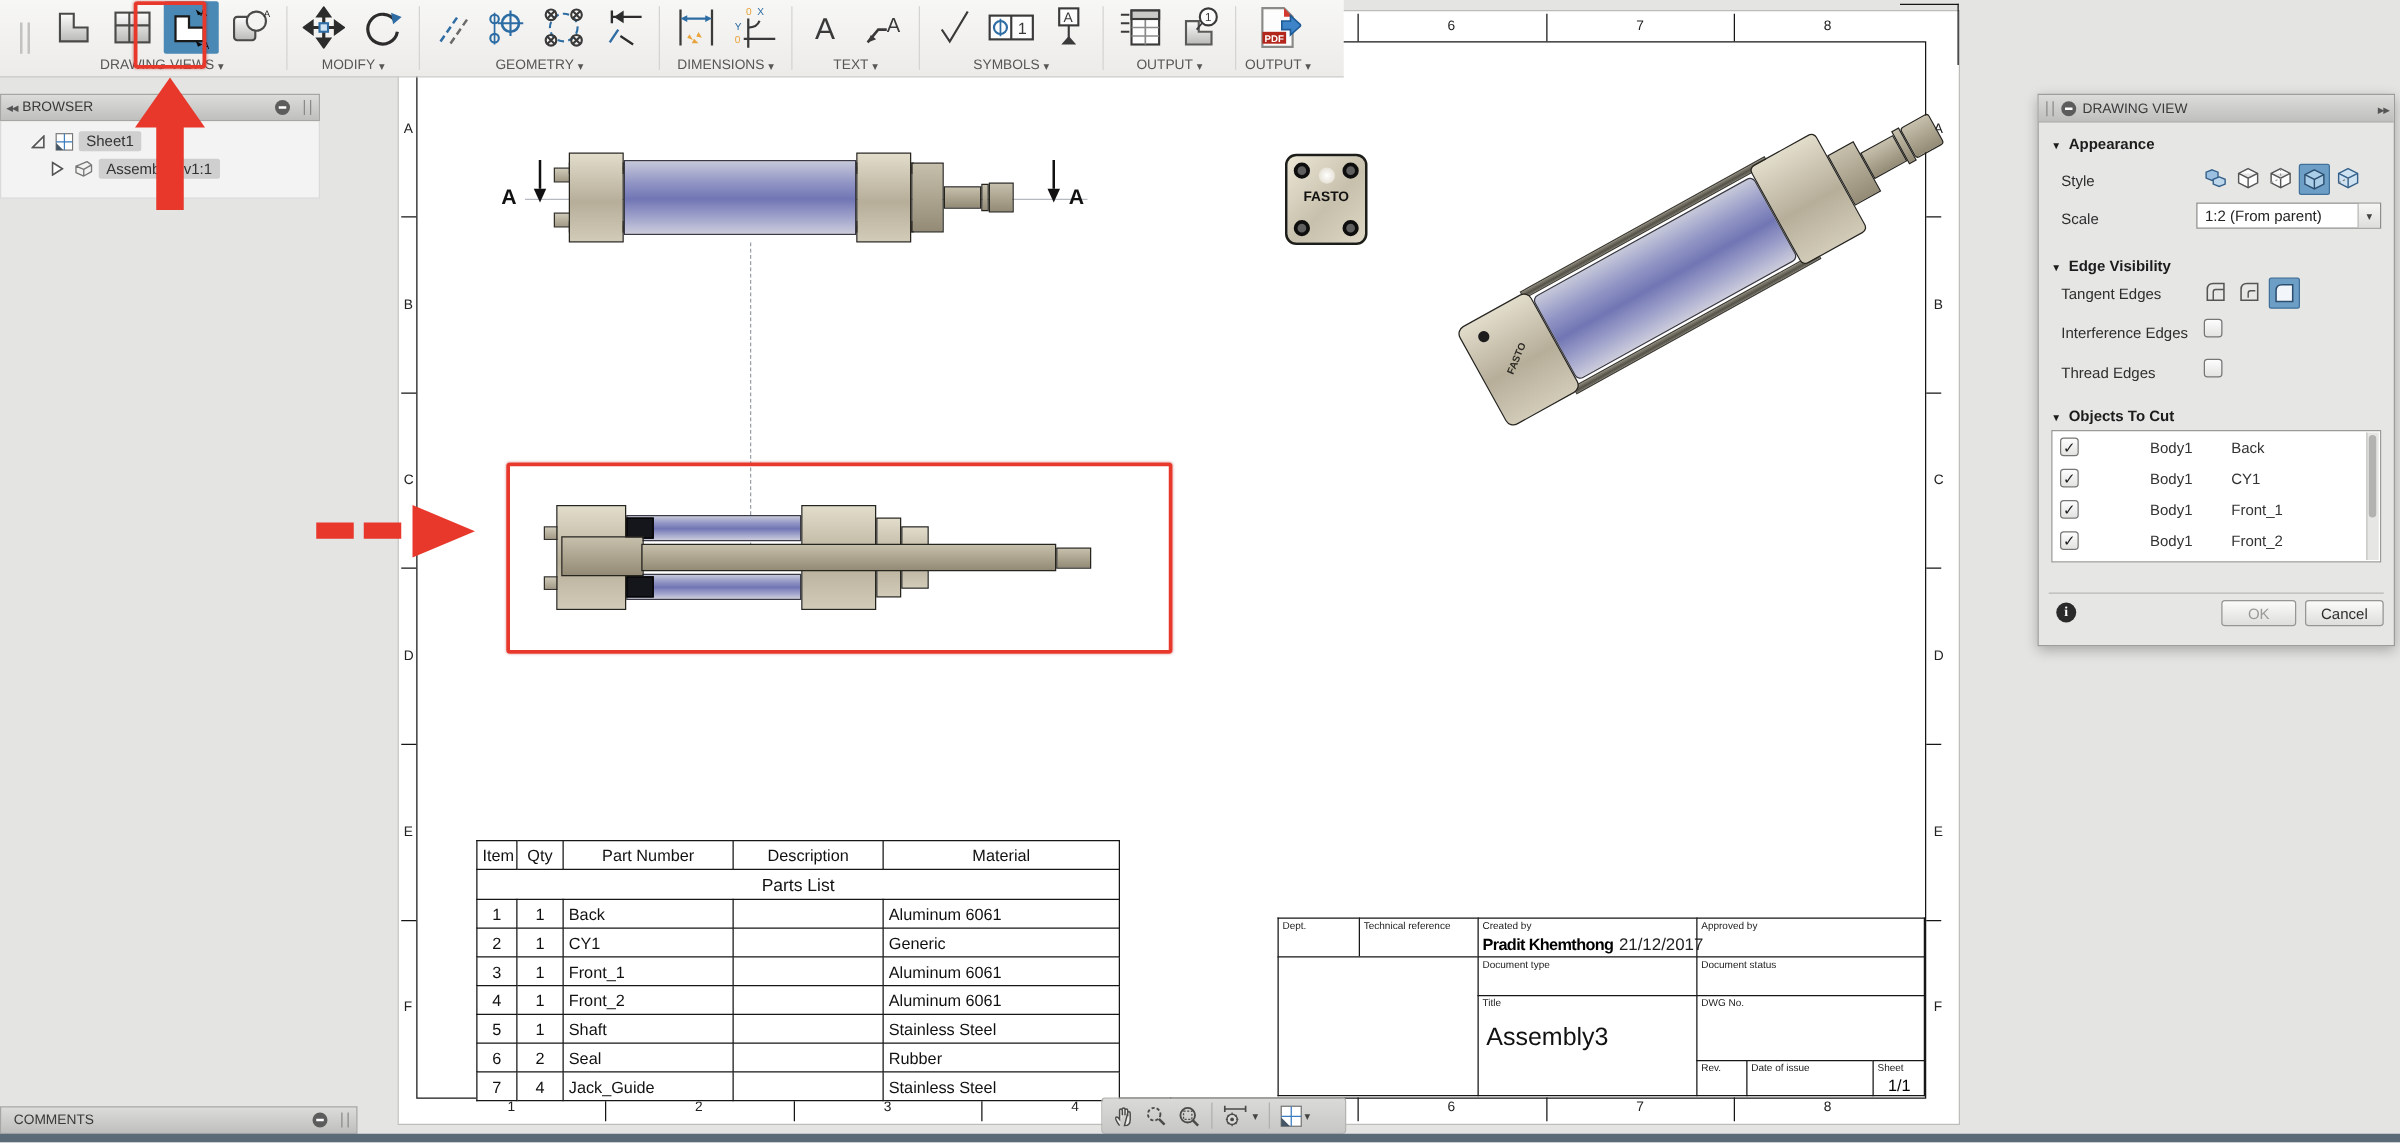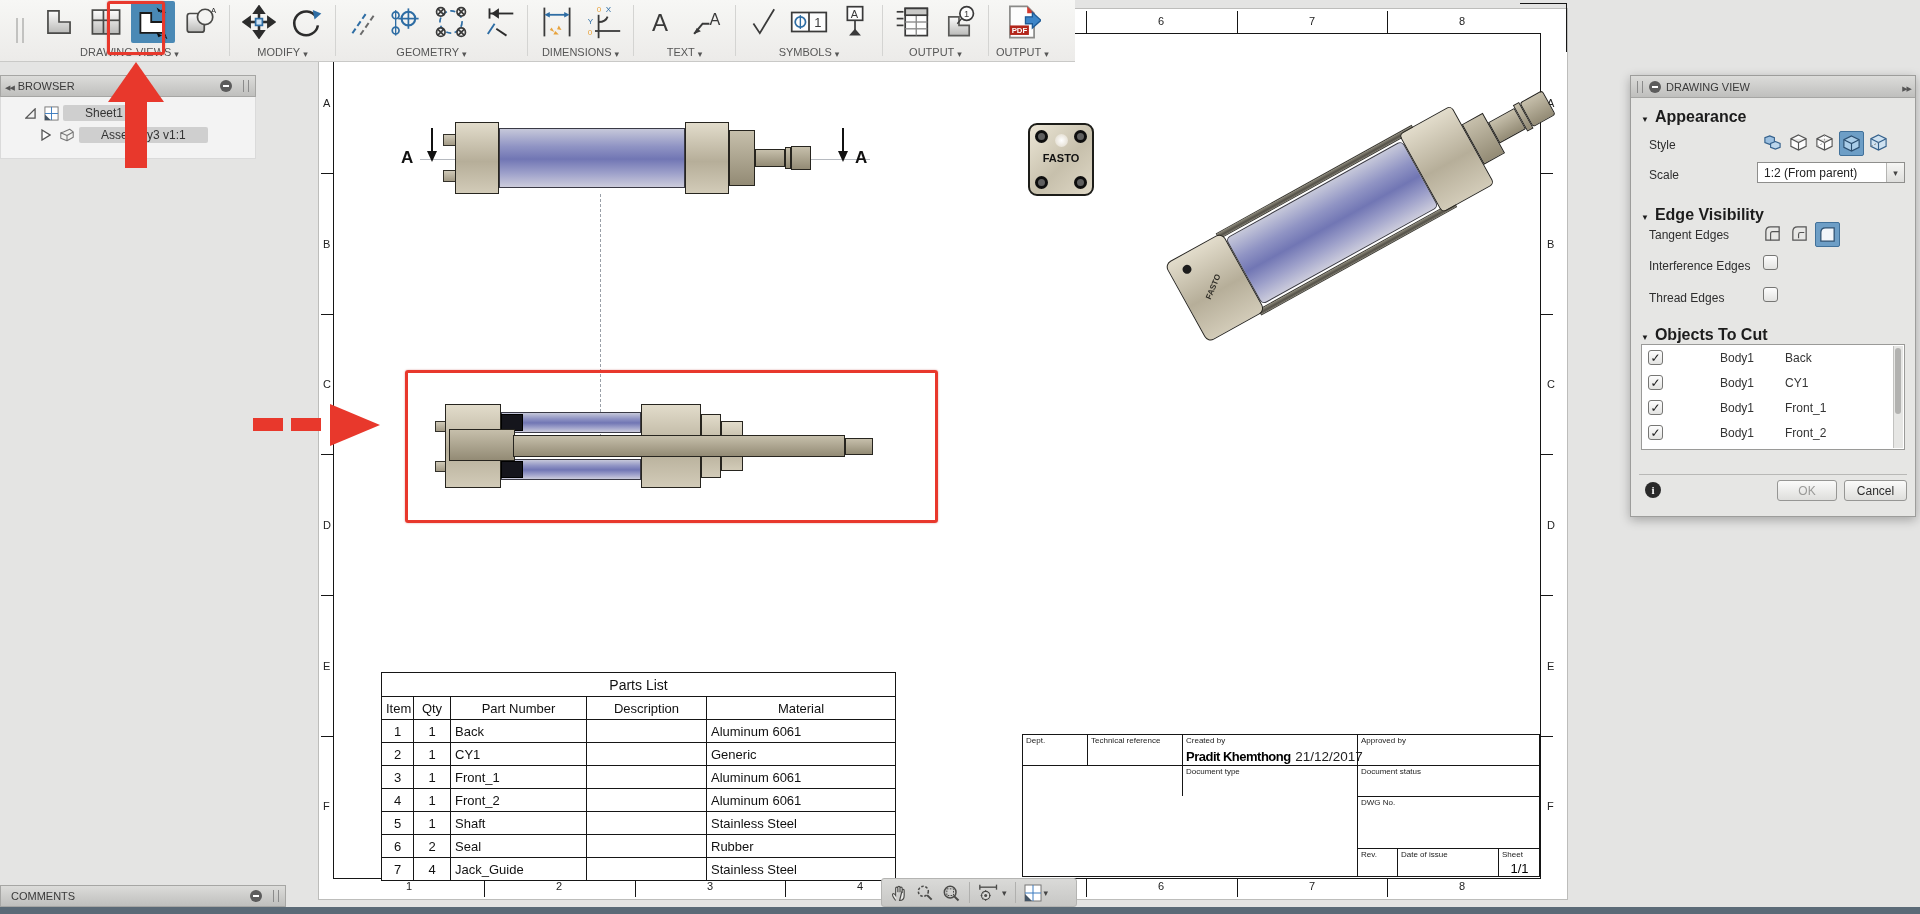--- a/index.html
+++ b/index.html
@@ -54,27 +54,27 @@
   .phdr .grow{flex:1}
   .circ-btn{width:12px;height:12px;border-radius:50%;background:#5c5c5c;position:relative;margin:0 5px}
   .circ-btn::after{content:"";position:absolute;left:3px;top:5px;width:6px;height:2px;background:#fff}
   .dblarrow-l::before{content:"◀◀";font-size:7px;color:#555;letter-spacing:-1px;margin:0 4px}
   .dblarrow-r::before{content:"▶▶";font-size:7px;color:#555;letter-spacing:-1px;margin:0 4px}
   .grip2{width:4px;height:12px;border-left:1px solid #8a8a8a;border-right:1px solid #8a8a8a;margin:0 6px}
 
   #browser{left:0;top:75px;width:256px;z-index:55}
   #browser-body{background:rgba(246,246,246,.82);padding:5px 0 12px;border:1px solid rgba(180,180,180,.4);border-top:none}
   .tree-row{display:flex;align-items:center;height:22px;font-size:12px;color:#333}
-  .tree-sel{background:rgba(200,200,200,.85);border-radius:2px;padding:1px 22px}
+  .tree-sel{background:rgba(200,200,200,.85);border-radius:2px;padding:1px 6px}
 
   #comments{left:0;top:885px;width:286px;z-index:55}
 
   #dv-panel{left:1630px;top:75px;width:286px;height:442px;background:rgba(229,229,228,.97);
             border:1px solid #9d9d9b;box-shadow:0 3px 10px rgba(0,0,0,.28);z-index:55;box-sizing:border-box}
-  .sec-hdr{display:flex;font-size:16px;font-weight:bold;color:#1c1c1c;margin:10px 0 0 10px}
+  .sec-hdr{display:flex;font-size:12px;font-weight:bold;color:#1c1c1c;margin:10px 0 0 10px}
   .tri::before{content:"▼";font-size:8px;color:#1c1c1c;margin-right:6px}
   .prow{position:absolute;font-size:12px;color:#2e2e2e}
   .icon-cell{width:23px;height:23px;display:inline-flex;align-items:center;justify-content:center;border-radius:2px}
   .icon-cell.sel{background:#6d9ec6;border:1px solid #41719a}
   .chk{width:15px;height:15px;border:1px solid #767674;border-radius:3px;background:linear-gradient(#fdfdfd,#e3e3e1);
        display:inline-flex;align-items:center;justify-content:center;font-size:12px;color:#1a1a1a;box-sizing:border-box}
   #cutlist{position:absolute;left:10px;top:268px;width:264px;height:106px;background:#fff;border:1px solid #9a9a98;box-sizing:border-box}
   .cut-row{display:flex;align-items:center;height:25px;font-size:12px;color:#333;padding-left:6px}
   .btn{position:absolute;height:21px;border:1px solid #969694;border-radius:3px;font-size:12px;
        background:linear-gradient(#fbfbfa,#dededc);display:flex;align-items:center;justify-content:center;box-sizing:border-box}
@@ -232,30 +232,30 @@
 
   <table id="parts" class="abs" style="left:381px;top:672px;width:514px;z-index:4">
     <colgroup>
         <col style="width:32px">
         <col style="width:37px">
         <col style="width:136px">
         <col style="width:120px">
         <col style="width:189px">
       </colgroup>
     <tbody>
-        <tr style="height:24px">
-          <td colspan="5" style="text-align:center;font-size:14px">Parts List</td>
-        </tr>
-    <tr style="height:23px">
+        <tr style="height:23px">
       <td style="text-align:center">Item</td>
       <td style="text-align:center">Qty</td>
       <td style="text-align:center">Part Number</td>
       <td style="text-align:center">Description</td>
       <td style="text-align:center">Material</td>
     </tr>
+    <tr style="height:24px">
+          <td colspan="5" style="text-align:center;font-size:14px">Parts List</td>
+        </tr>
     <tr style="height:23px">
           <td style="text-align:center">1</td>
           <td style="text-align:center">1</td>
           <td>Back</td>
           <td></td>
           <td>Aluminum 6061</td>
         </tr>
     <tr style="height:23px">
           <td style="text-align:center">2</td>
           <td style="text-align:center">1</td>
@@ -318,20 +318,24 @@
     <div class="tb-cell" style="left:335px;top:0;width:183px;height:31px">
         <div class="tb-lab">Approved by</div>
       </div>
     <div class="tb-cell" style="left:0;top:31px;width:160px;height:112px"></div>
     <div class="tb-cell" style="left:160px;top:31px;width:175px;height:31px">
         <div class="tb-lab">Document type</div>
       </div>
     <div class="tb-cell" style="left:335px;top:31px;width:183px;height:31px">
         <div class="tb-lab">Document status</div>
       </div>
+    <div class="tb-cell" style="left:160px;top:62px;width:175px;height:81px">
+      <div class="tb-lab">Title</div>
+      <div style="position:absolute;left:6px;top:22px;font-size:20px;color:#111">Assembly3</div>
+    </div>
     <div class="tb-cell" style="left:335px;top:62px;width:183px;height:52px">
         <div class="tb-lab">DWG No.</div>
       </div>
     <div class="tb-cell" style="left:335px;top:114px;width:40px;height:29px">
         <div class="tb-lab">Rev.</div>
       </div>
     <div class="tb-cell" style="left:375px;top:114px;width:101px;height:29px">
         <div class="tb-lab">Date of issue</div>
       </div>
     <div class="tb-cell" style="left:476px;top:114px;width:42px;height:29px">

